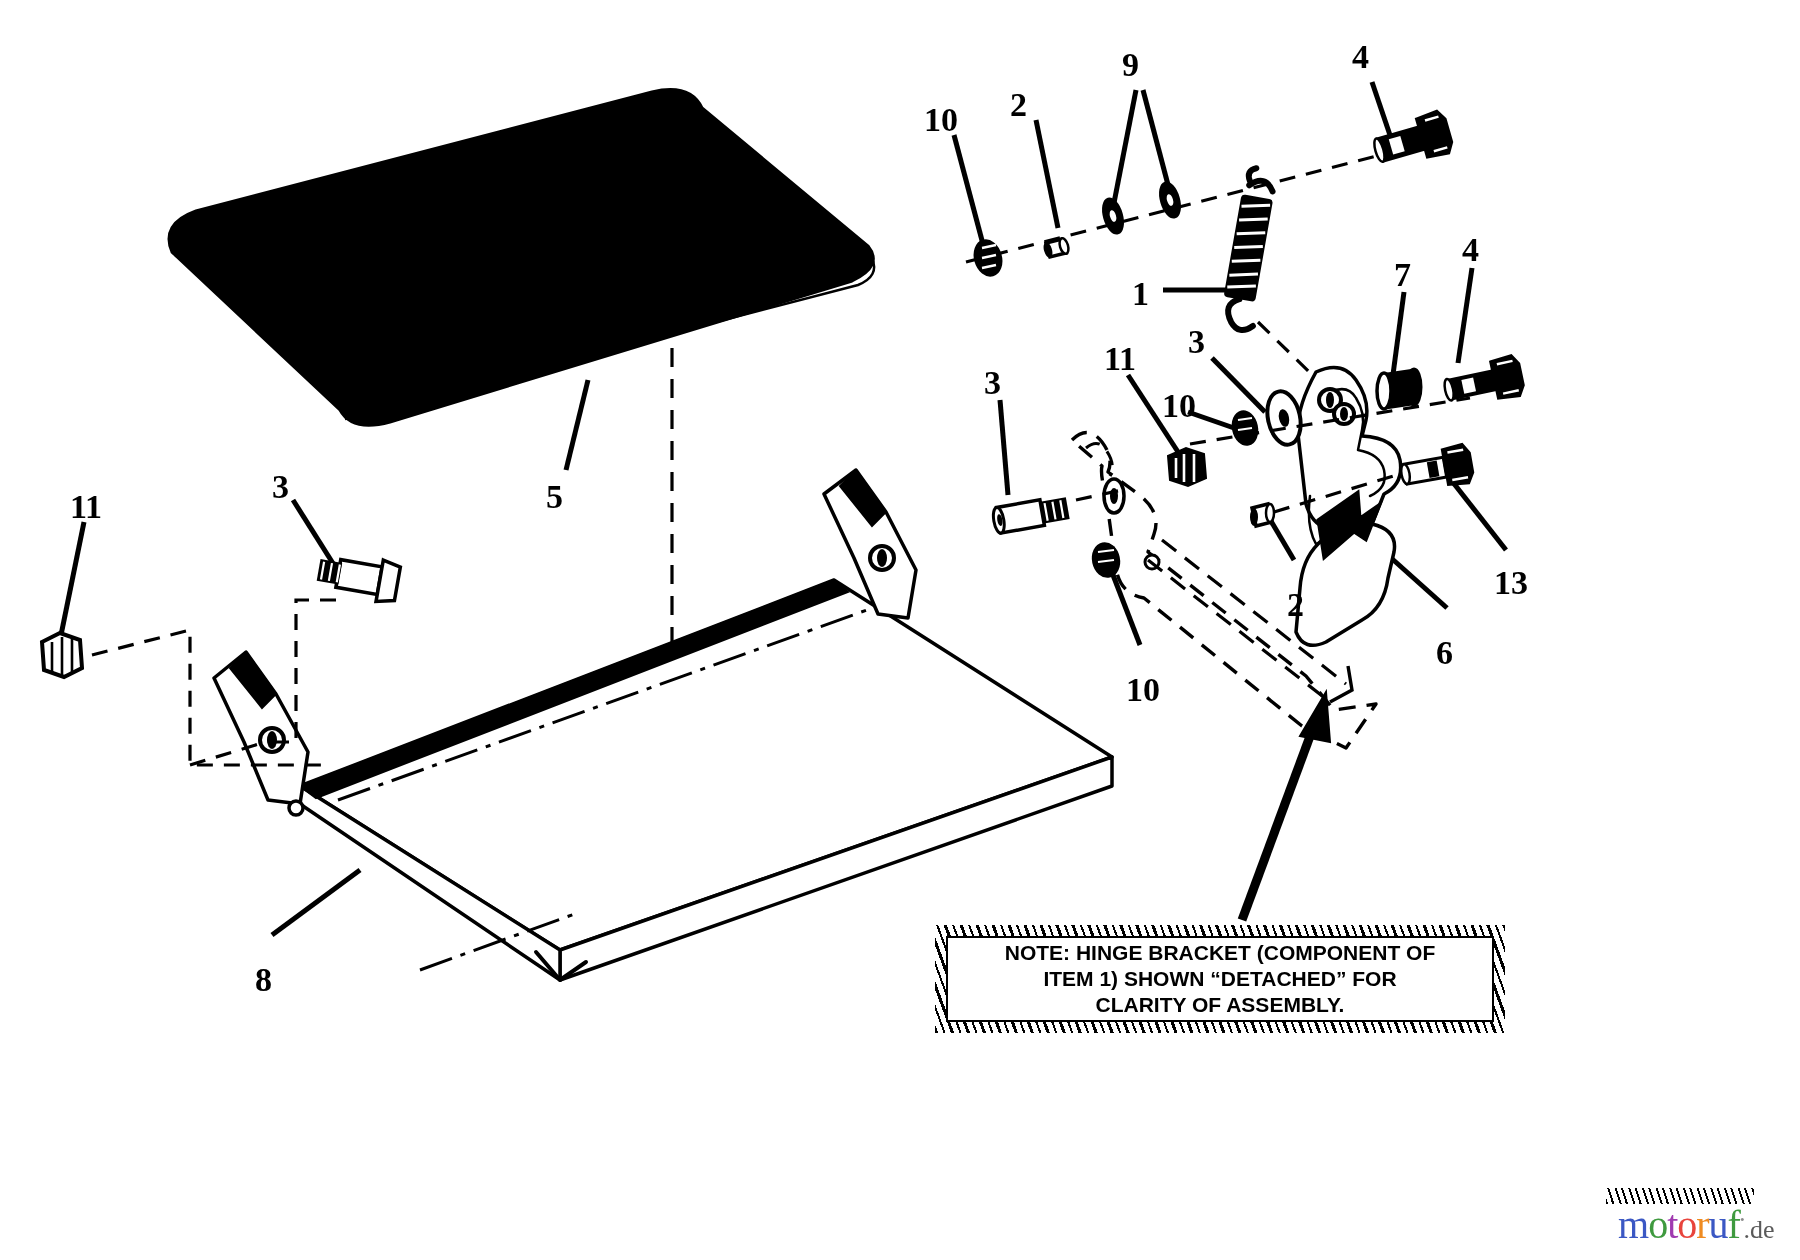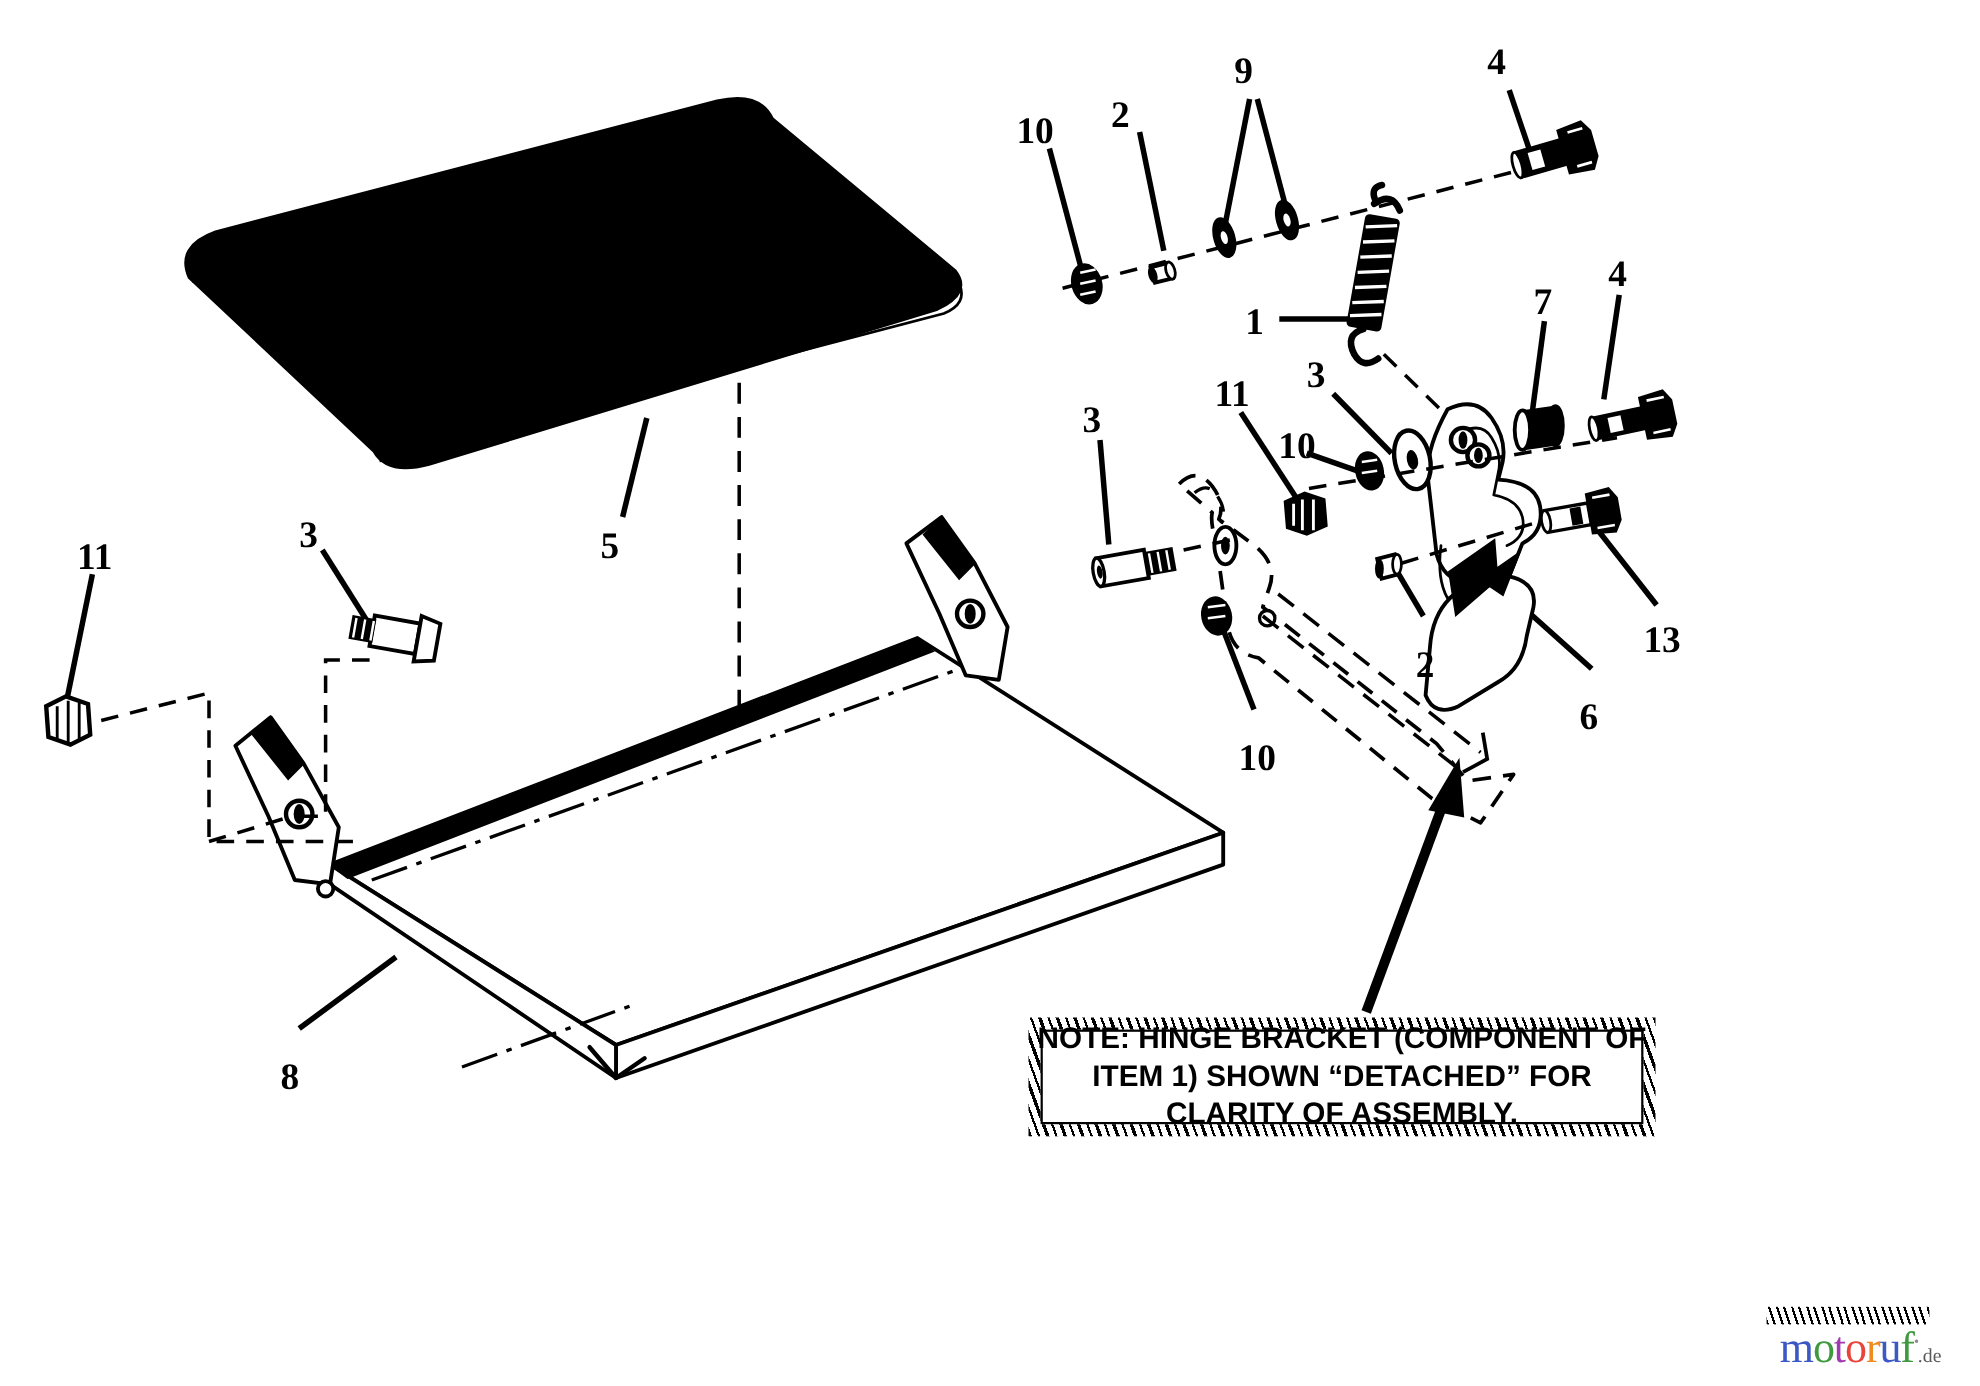--- a/index.html
+++ b/index.html
@@ -61,40 +61,40 @@
     box-sizing: border-box;
     display: flex;
     flex-direction: column;
     align-items: center;
     justify-content: center;
     background: #ffffff;
   }
   .note-line {
     font-family: "Liberation Sans", sans-serif;
     font-weight: bold;
-    font-size: 27px;
+    font-size: 21px;
     letter-spacing: 0px;
     color: #000;
     line-height: 1.25;
     text-align: center;
     white-space: nowrap;
   }
   
   #watermark {
     position: absolute;
     left: 1618px;
     top: 1205px;
     font-family: "Liberation Serif", serif;
     font-size: 40px;
     line-height: 1;
     white-space: nowrap;
     letter-spacing: -1px;
   }
   #watermark .dot-de {
-    font-size: 18px;
+    font-size: 26px;
     color: #5a5a5a;
     letter-spacing: 0;
   }
   #watermark .sup {
     font-size: 13px;
     vertical-align: super;
     color: #8a8a8a;
   }
   #wm-hatch {
     position: absolute;

